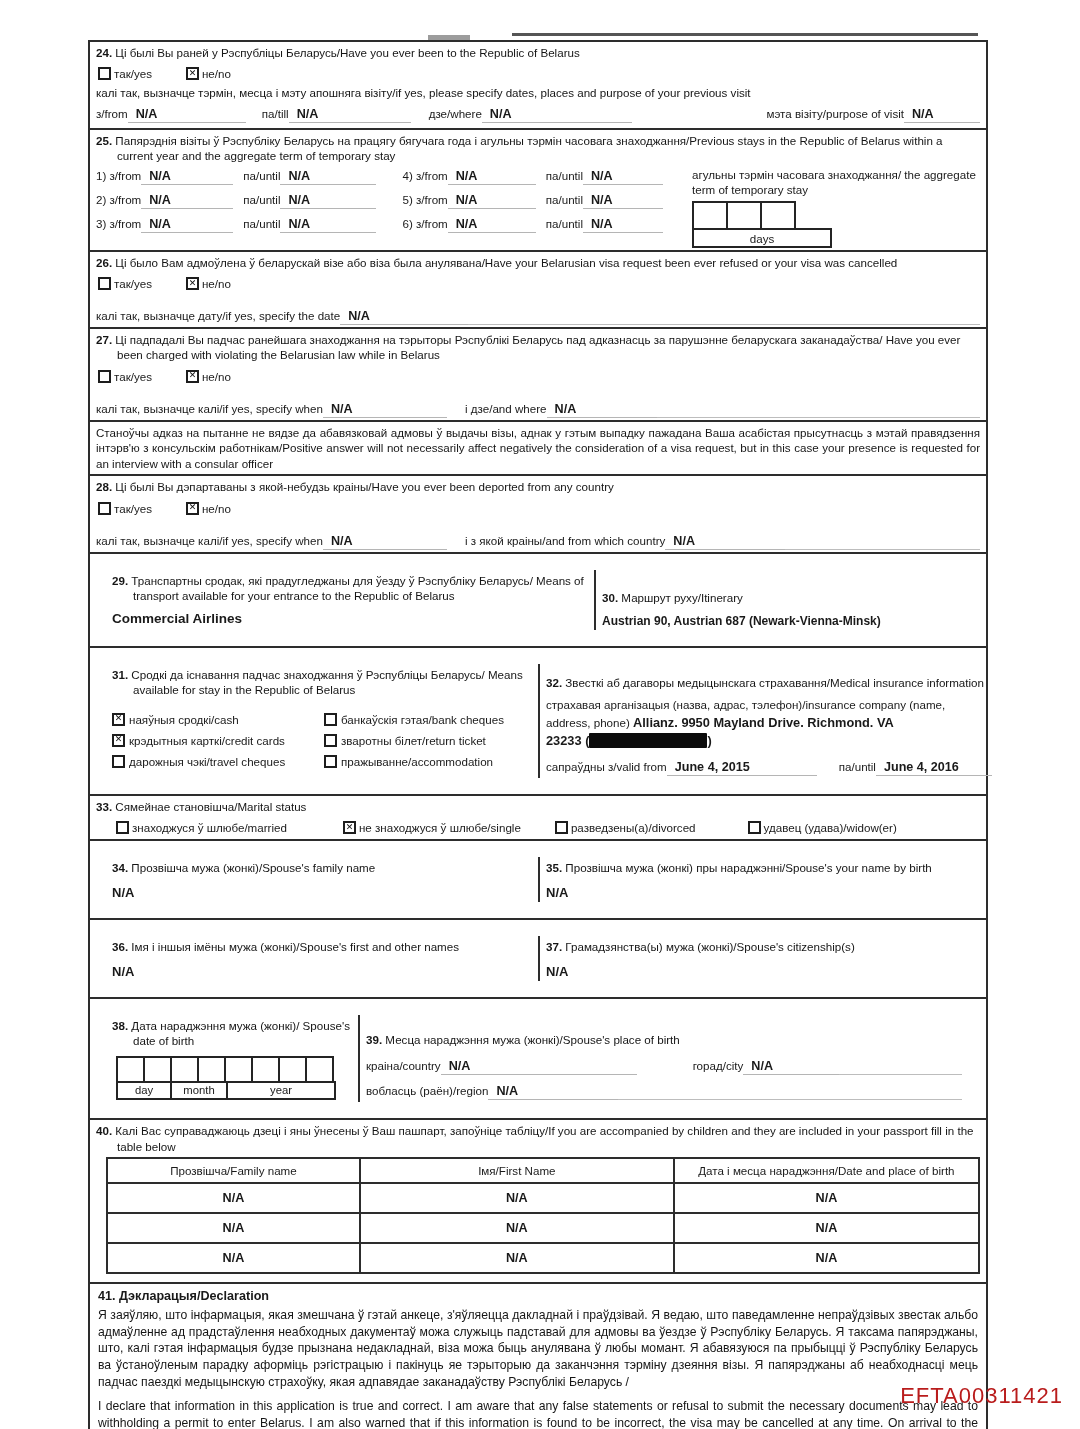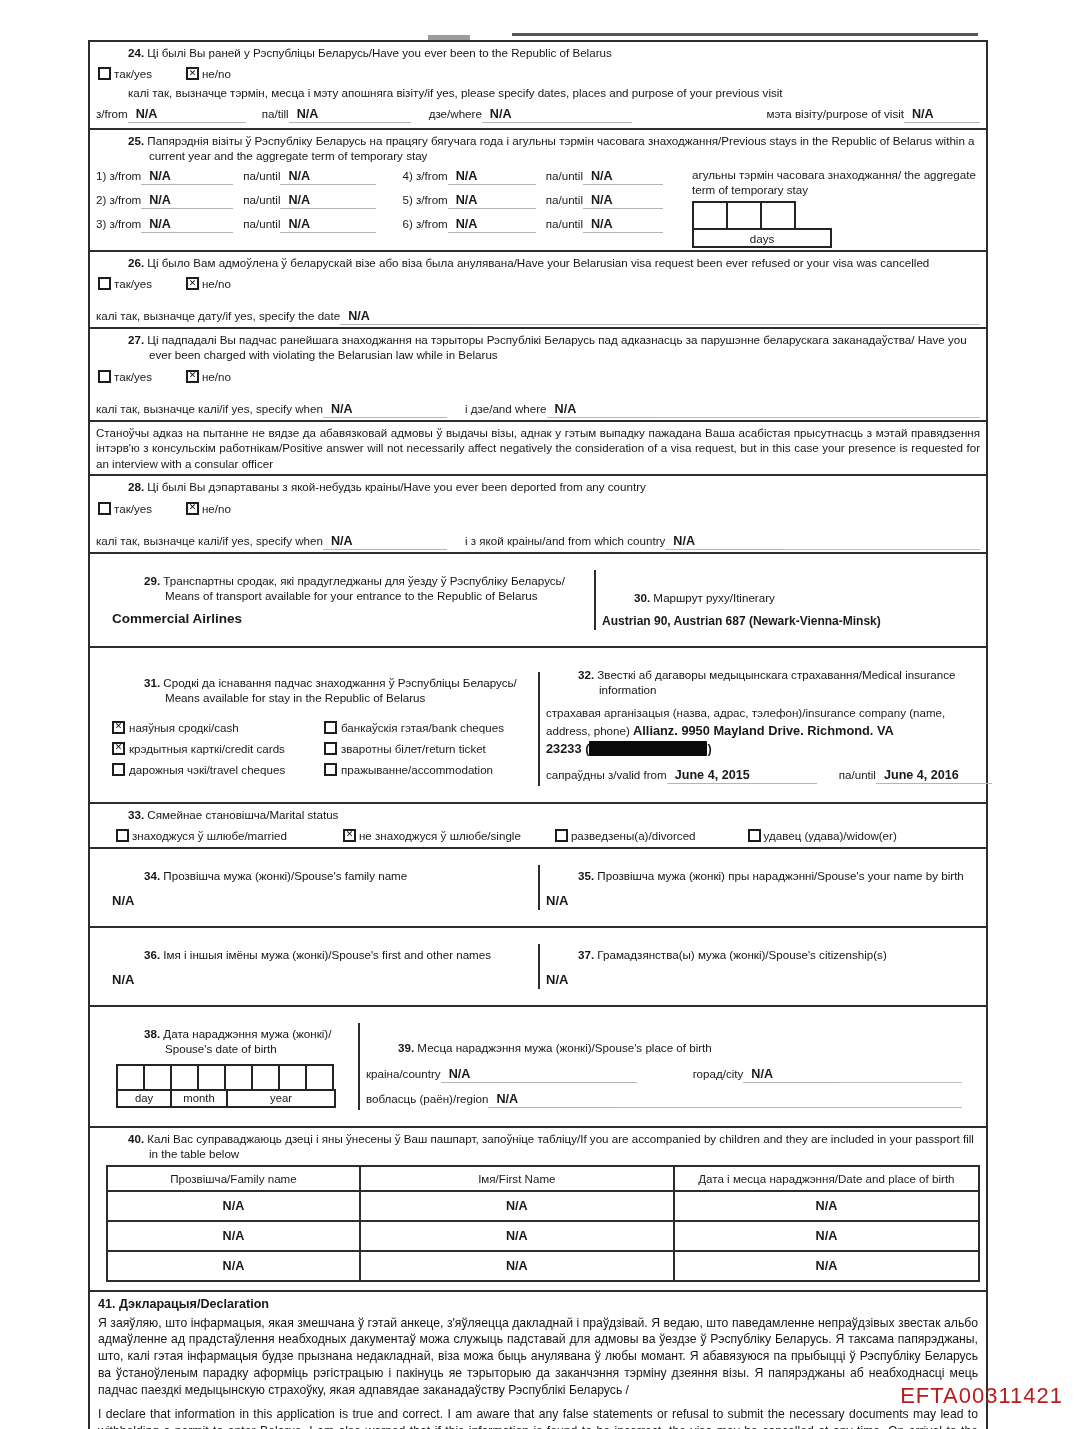--- a/index.html
+++ b/index.html
@@ -9,21 +9,21 @@
     font-family:"Liberation Sans","DejaVu Sans",sans-serif;
     color:#1a1a1a; -webkit-font-smoothing:antialiased;
   }
   .form {
     position:absolute; left:88px; top:40px; width:900px;
     border:2px solid #2d2d2d; background:#fff;
   }
   .sec { border-bottom:2px solid #2d2d2d; padding:3px 6px 2px; position:relative; }
   .sec.nopad { padding:16px;align-items:flex-end; }
   .sec:last-child { border-bottom:none;gap:20px; }
-  .lbl { font-size:11.6px; line-height:1.32; color:#151515; padding-left:21px; text-indent:-21px;margin-left:32px; }
+  .lbl { font-size:11.6px; line-height:1.32; color:#151515; padding-left:21px; text-indent:-21px; }
   .lbl b { font-weight:bold; }
   .cbline { display:flex; align-items:center; margin:7px 0 5px 2px; font-size:11.6px; }
   .cb {
     width:13px; height:13px; border:2px solid #1d1d1d; display:inline-flex;
     align-items:center; justify-content:center; flex:0 0 auto;
     font-size:9px; font-weight:bold; color:#111; line-height:1; background:#fff;
   }
   .cb.checked::after { content:"✕"; margin-top:-1px; }
   .cbl { margin-left:3px; }
   .g34 { margin-left:34px; }

